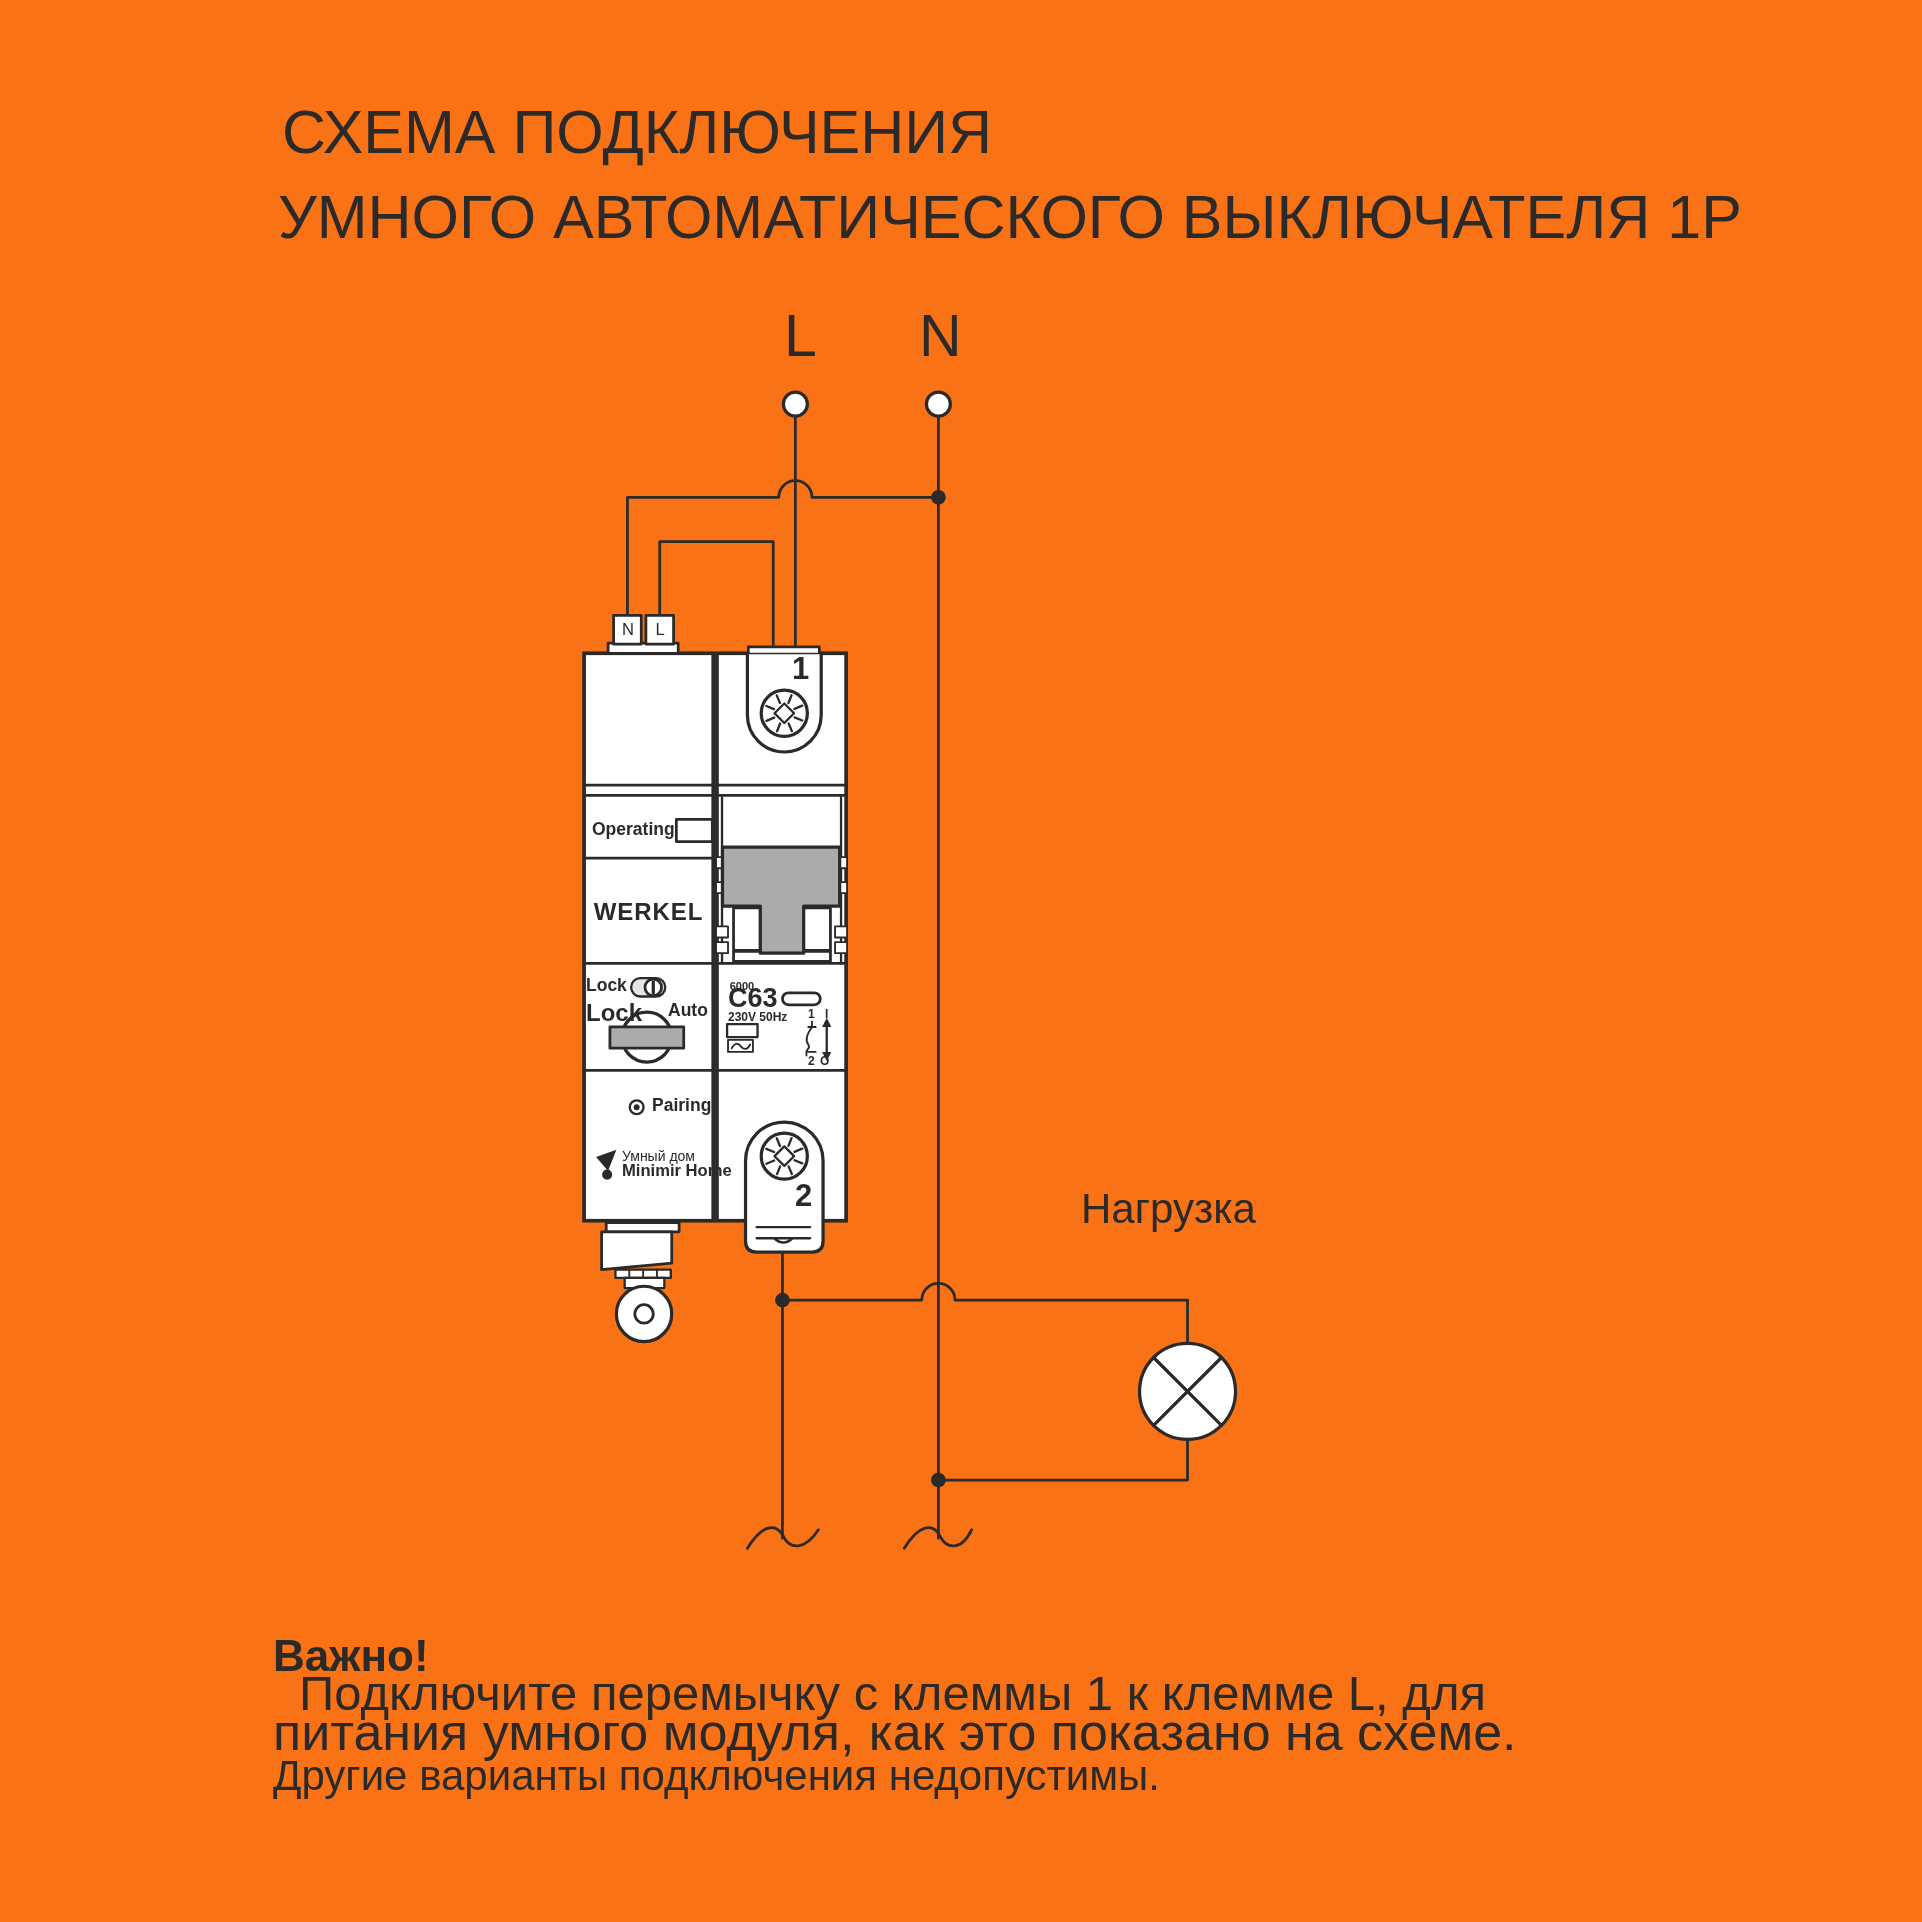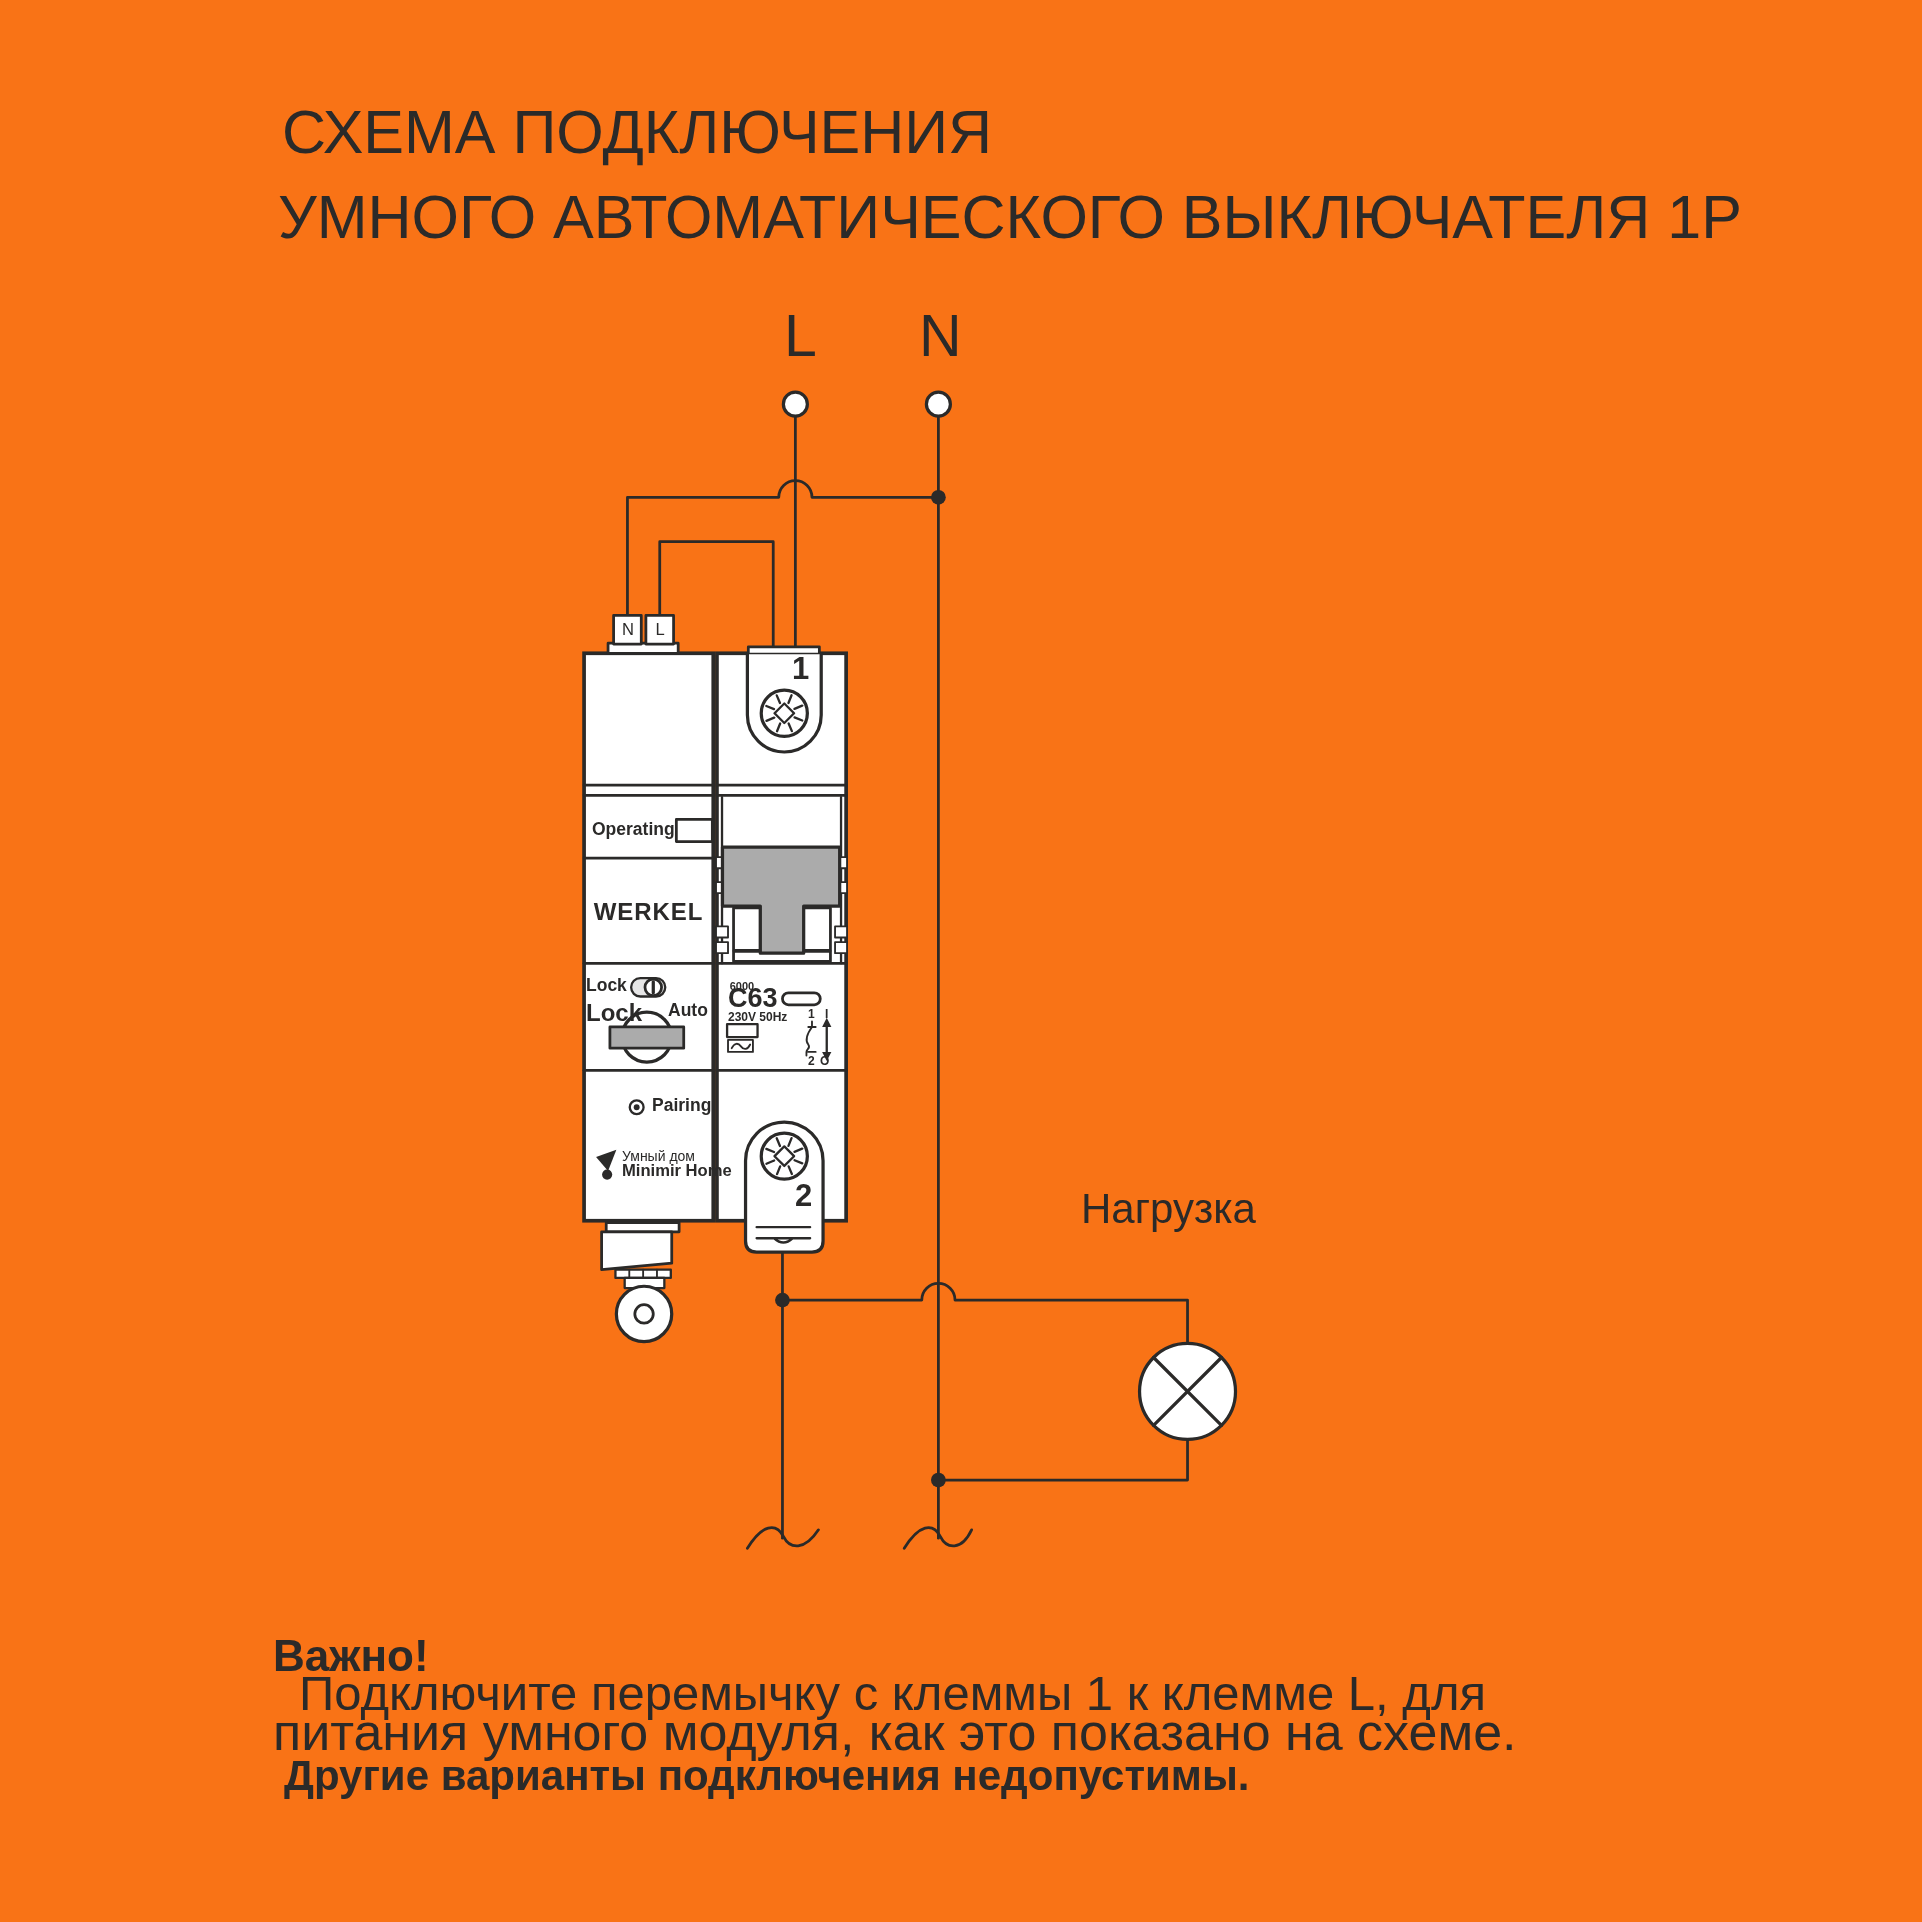--- a/index.html
+++ b/index.html
@@ -206,16 +206,16 @@
   <div class="lbl b" style="left:825px;top:1008px;font-size:12px;">I</div>
   <div class="lbl b" style="left:820px;top:1055px;font-size:12px;">O</div>
 
   <div class="lbl b" style="left:795px;top:1180px;font-size:31px;">2</div>
 
   <div class="lbl" style="left:1081px;top:1187px;font-size:42px;">Нагрузка</div>
 
   <div class="lbl b" style="left:273px;top:1601px;font-size:44px;margin-top:32px;">Важно!</div>
   <div class="lbl" style="left:273px;top:1668px;font-size:49px;margin-left:26px;">Подключите перемычку с клеммы 1 к клемме L, для</div>
   <div class="lbl" style="left:273px;top:1705px;font-size:52px;">питания умного модуля, как это показано на схеме.</div>
-  <div class="lbl" style="left:284px;top:1754px;font-size:42px;font-weight:bold;">Другие варианты подключения недопустимы.</div>
+  <div class="lbl" style="left:273px;top:1754px;font-size:42px;">Другие варианты подключения недопустимы.</div>
 
 </div>
 
 
 </body></html>

